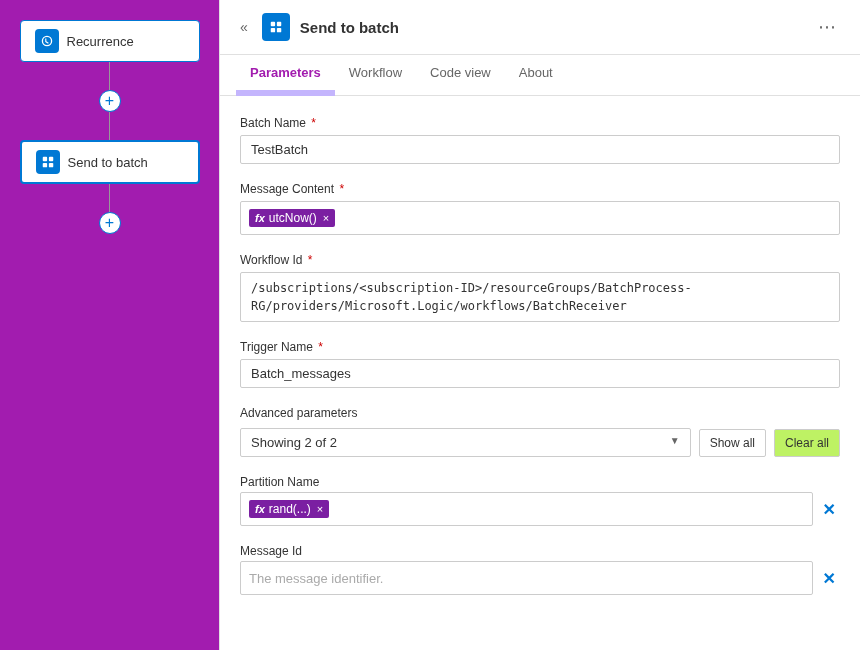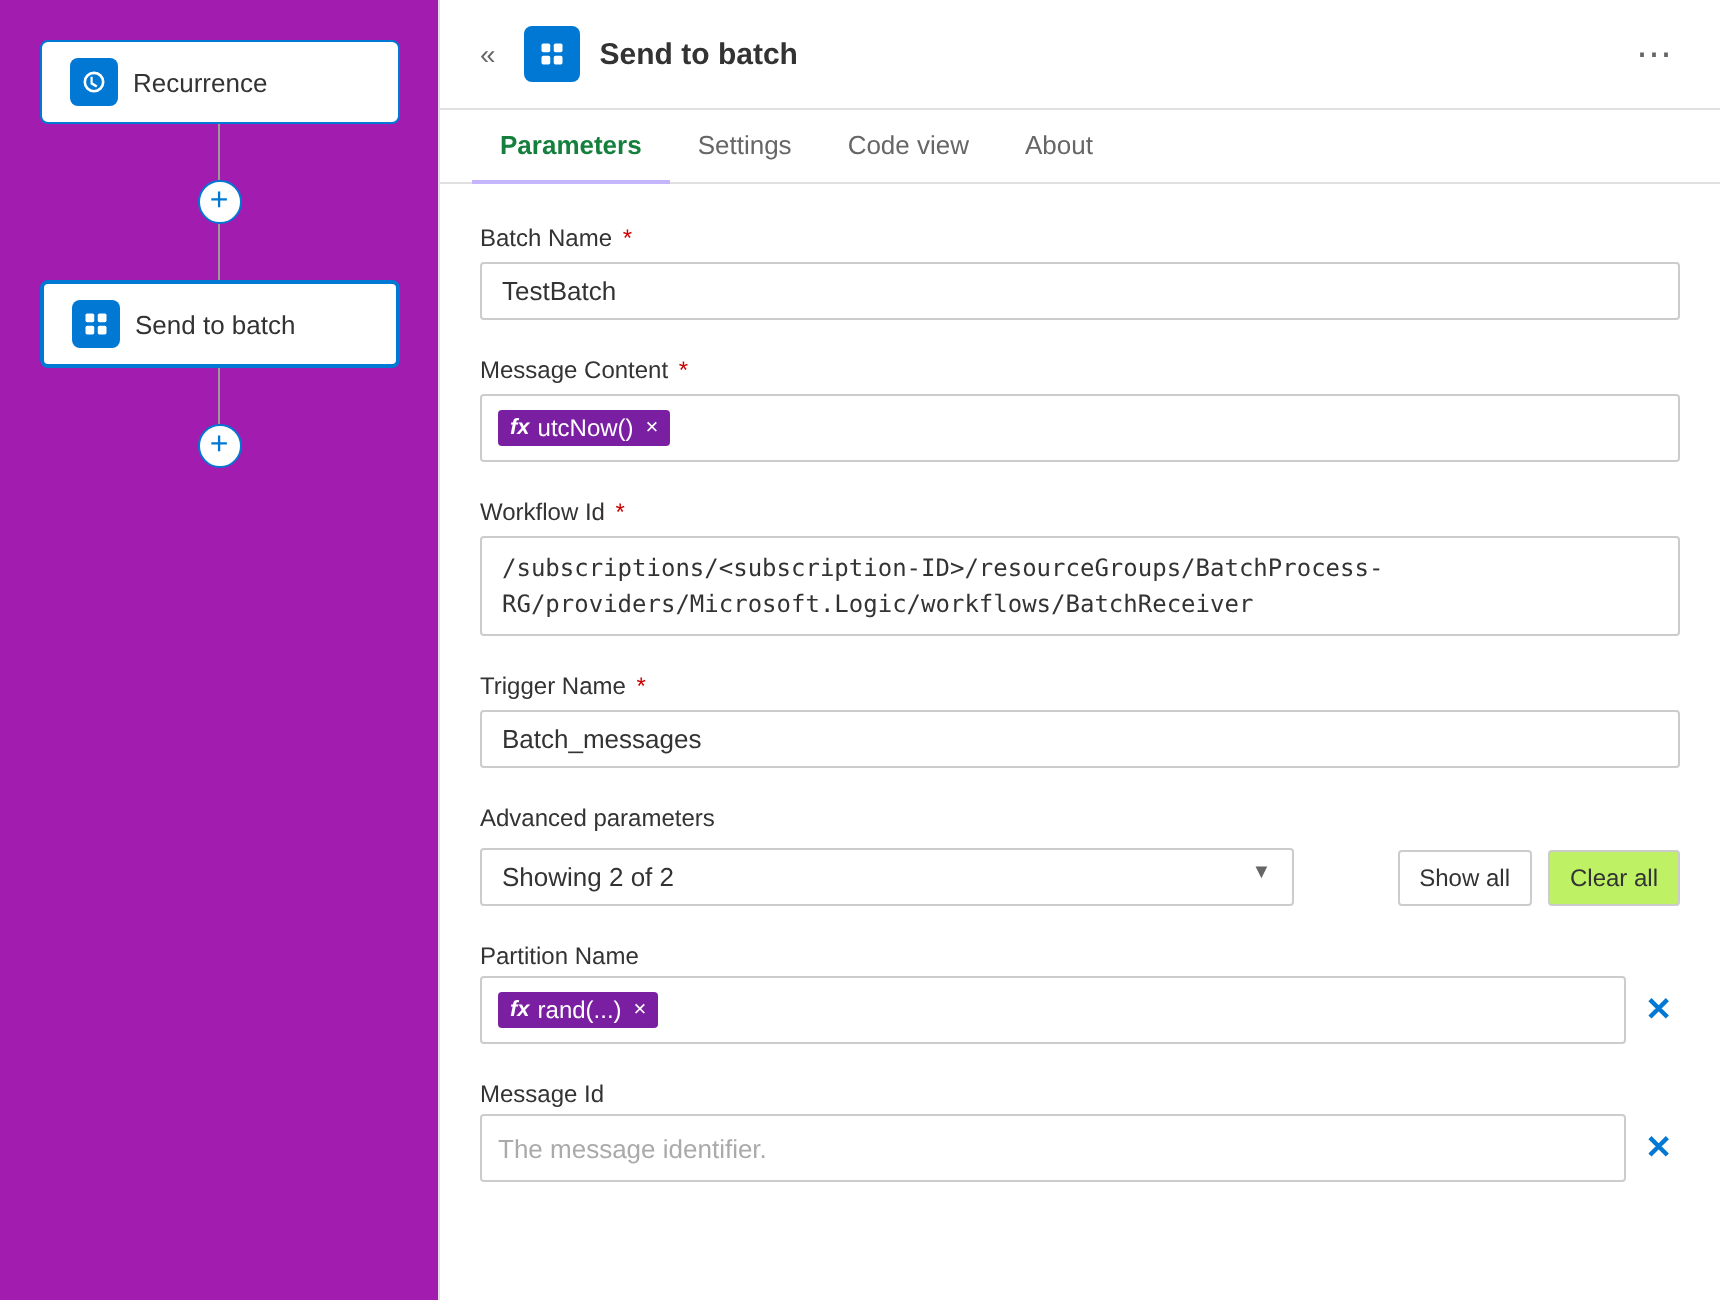--- a/index.html
+++ b/index.html
@@ -126,22 +126,22 @@
     }
     .tab {
       padding: 10px 14px;
       cursor: pointer;
       font-size: 13px;
       color: #666;
       border-bottom: 2px solid transparent;
       margin-bottom: -1px;
     }
     .tab.active {
-      color: #15803d;
-      border-bottom: 2px solid #c4b5fd;
+      color: #a21caf;
+      border-bottom: 6px solid #c4b5fd;
       font-weight: 600;
     }
 
     
     .form-body {
       padding: 20px 20px;
       display: flex;
       flex-direction: column;
       gap: 18px;
       overflow-y: auto;
@@ -256,21 +256,20 @@
 
     .adv-btn {
       border: 1px solid #ccc;
       background: #fff;
       padding: 6px 10px;
       font-size: 12px;
       color: #333;
       cursor: pointer;
       border-radius: 2px;
       white-space: nowrap;
-      margin-left: 44px;
     }
 
     .clear-btn {
       border: 1px solid #ccc;
       background: #bef264;
       padding: 6px 10px;
       font-size: 12px;
       color: #333;
       cursor: pointer;
       border-radius: 2px;
@@ -364,21 +363,21 @@
         <rect x="2" y="9" width="5" height="5" rx="1"></rect>
         <rect x="9" y="9" width="5" height="5" rx="1"></rect>
       </svg>
     </div>
     <span class="header-title">Send to batch</span>
     <span class="more-btn">⋯</span>
   </div>
 
   <div class="tabs">
     <div class="tab active">Parameters</div>
-    <div class="tab">Settings</div>
+    <div class="tab">Workflow</div>
     <div class="tab">Code view</div>
     <div class="tab">About</div>
   </div>
 
   <div class="form-body">
 
     <div class="field-group">
       <div class="field-label">
         <span>Batch Name</span><span class="required"> *</span>
       </div>

